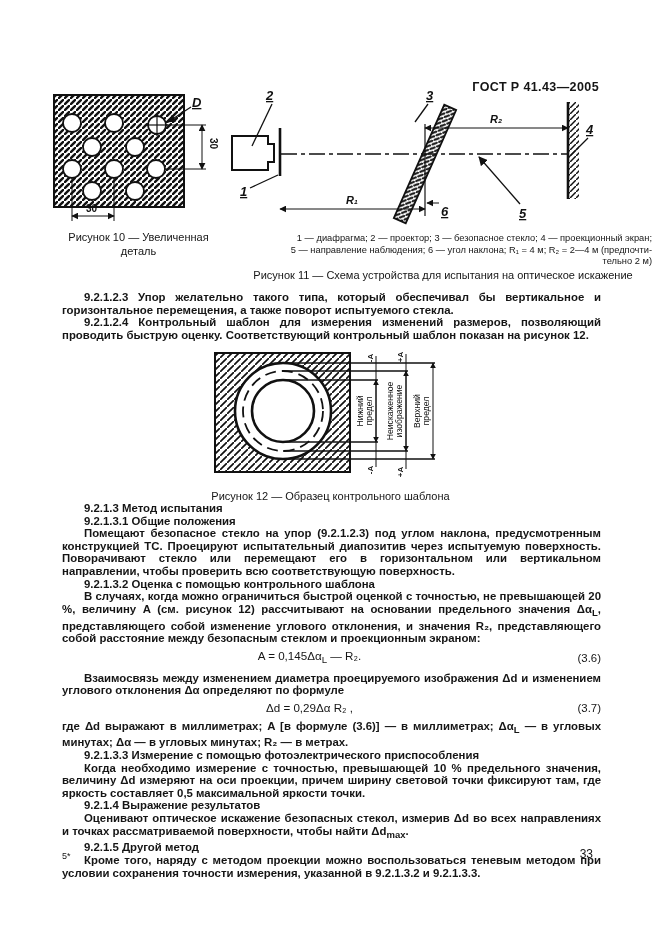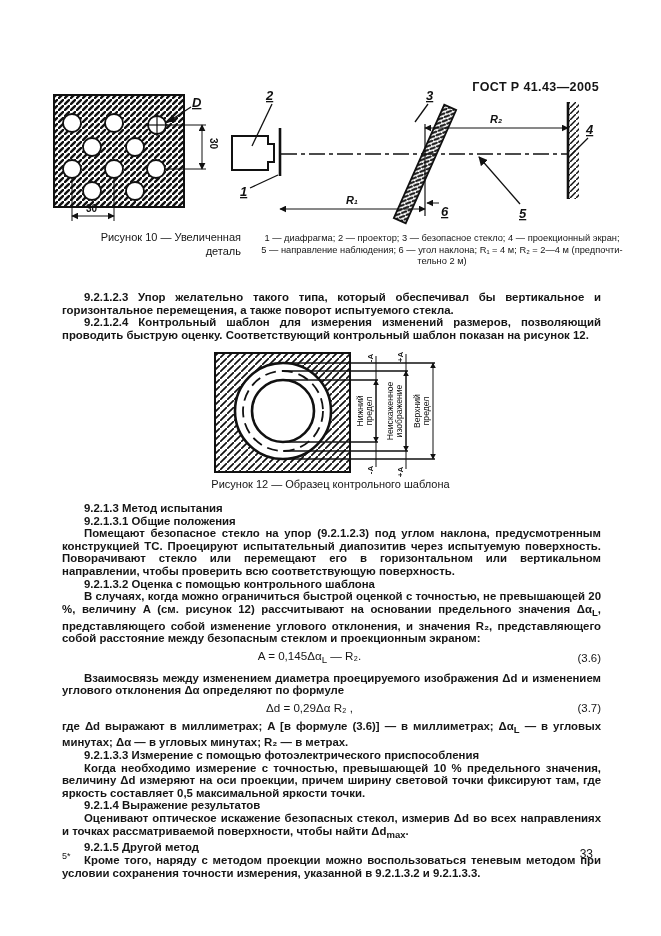--- a/index.html
+++ b/index.html
@@ -5,26 +5,26 @@
   html,body{margin:0;padding:0;background:#888;}
   .page{position:relative;width:661px;height:936px;background:#fff;overflow:hidden;
         font-family:"Liberation Sans",sans-serif;color:#151515;}
   .doc-header{position:absolute;top:60px;right:62px;font-size:12.5px;font-weight:bold;letter-spacing:.4px;margin-top:20px;}
   .body-text{font-size:11.4px;line-height:12.6px;text-align:justify;}
   .body-text p{margin:0;font-weight:bold;}
   .ind{text-indent:22px;}
   .block1{position:absolute;left:62px;top:291px;width:539px;}
   .block2{position:absolute;left:62px;top:502px;width:539px;}
   .fig10-svg{position:absolute;left:52px;top:93px;}
-  .fig10-cap{position:absolute;left:76px;top:231px;width:165px;text-align:right;font-size:11px;line-height:13.5px;}
+  .fig10-cap{position:absolute;left:56px;top:231px;width:165px;text-align:center;font-size:11px;line-height:13.5px;}
   .fig11-svg{position:absolute;left:228px;top:84px;}
-  .legend{position:absolute;left:232px;top:233px;width:420px;text-align:center;font-size:9.3px;line-height:11.5px;}
+  .legend{position:absolute;left:232px;top:233px;width:420px;text-align:right;font-size:9.3px;line-height:11.5px;}
   .fig11-cap{position:absolute;left:228px;top:269px;width:430px;text-align:center;font-size:11px;}
   .fig12-svg{position:absolute;left:213px;top:351px;}
-  .fig12-cap{position:absolute;left:0;top:478px;width:661px;text-align:center;font-size:11px;}
+  .fig12-cap{position:absolute;left:0;top:490px;width:661px;text-align:center;font-size:11px;}
   .formula-row{display:flex;align-items:center;margin:5px 0 5px 0;}
   .formula-body{flex:1;text-align:center;font-size:11.6px;}
   .formula-num{width:44px;text-align:right;font-size:11.4px;font-style:normal;}
   .footer-left{position:absolute;left:62px;top:851px;font-size:9px;}
   .footer-right{position:absolute;right:68px;top:847px;font-size:12px;}
   svg text{font-family:"Liberation Sans",sans-serif;fill:#111;}
   .fl{font-size:13px;font-weight:bold;font-style:italic;text-decoration:underline;}
   .dim{font-size:10px;font-weight:bold;}
   .rdim{font-size:11px;font-weight:bold;font-style:italic;}
   .rot{font-size:8.6px;}
@@ -128,20 +128,21 @@
     <text class="fl" x="358" y="50">4</text>
     <text class="fl" x="291" y="134">5</text>
     <text class="fl" x="213" y="132">6</text>
   </svg>
 
   <div class="legend">
     <span>1 — диафрагма; 2 — проектор; 3 — безопасное стекло; 4 — проекционный экран;</span><br>
     <span>5 — направление наблюдения; 6 — угол наклона; R₁ = 4 м; R₂ = 2—4 м (предпочти-</span><br>
     <span>тельно 2 м)</span>
   </div>
+  <div class="fig11-cap">Рисунок 11 — Схема устройства для испытания на оптическое искажение</div>
 
   <div class="block1 body-text">
     <p class="ind">9.2.1.2.3 Упор желательно такого типа, который обеспечивал бы вертикальное и горизонтальное перемещения, а также поворот испытуемого стекла.</p>
     <p class="ind">9.2.1.2.4 Контрольный шаблон для измерения изменений размеров, позволяющий проводить быструю оценку. Соответствующий контрольный шаблон показан на рисунок 12.</p>
   </div>
 
   <svg class="fig12-svg" width="250" height="126" viewBox="0 0 250 126">
     <defs>
       <pattern id="ph12" patternUnits="userSpaceOnUse" width="7" height="7">
         <path d="M-1,8 L8,-1" stroke="#111" stroke-width="1.7"></path>

